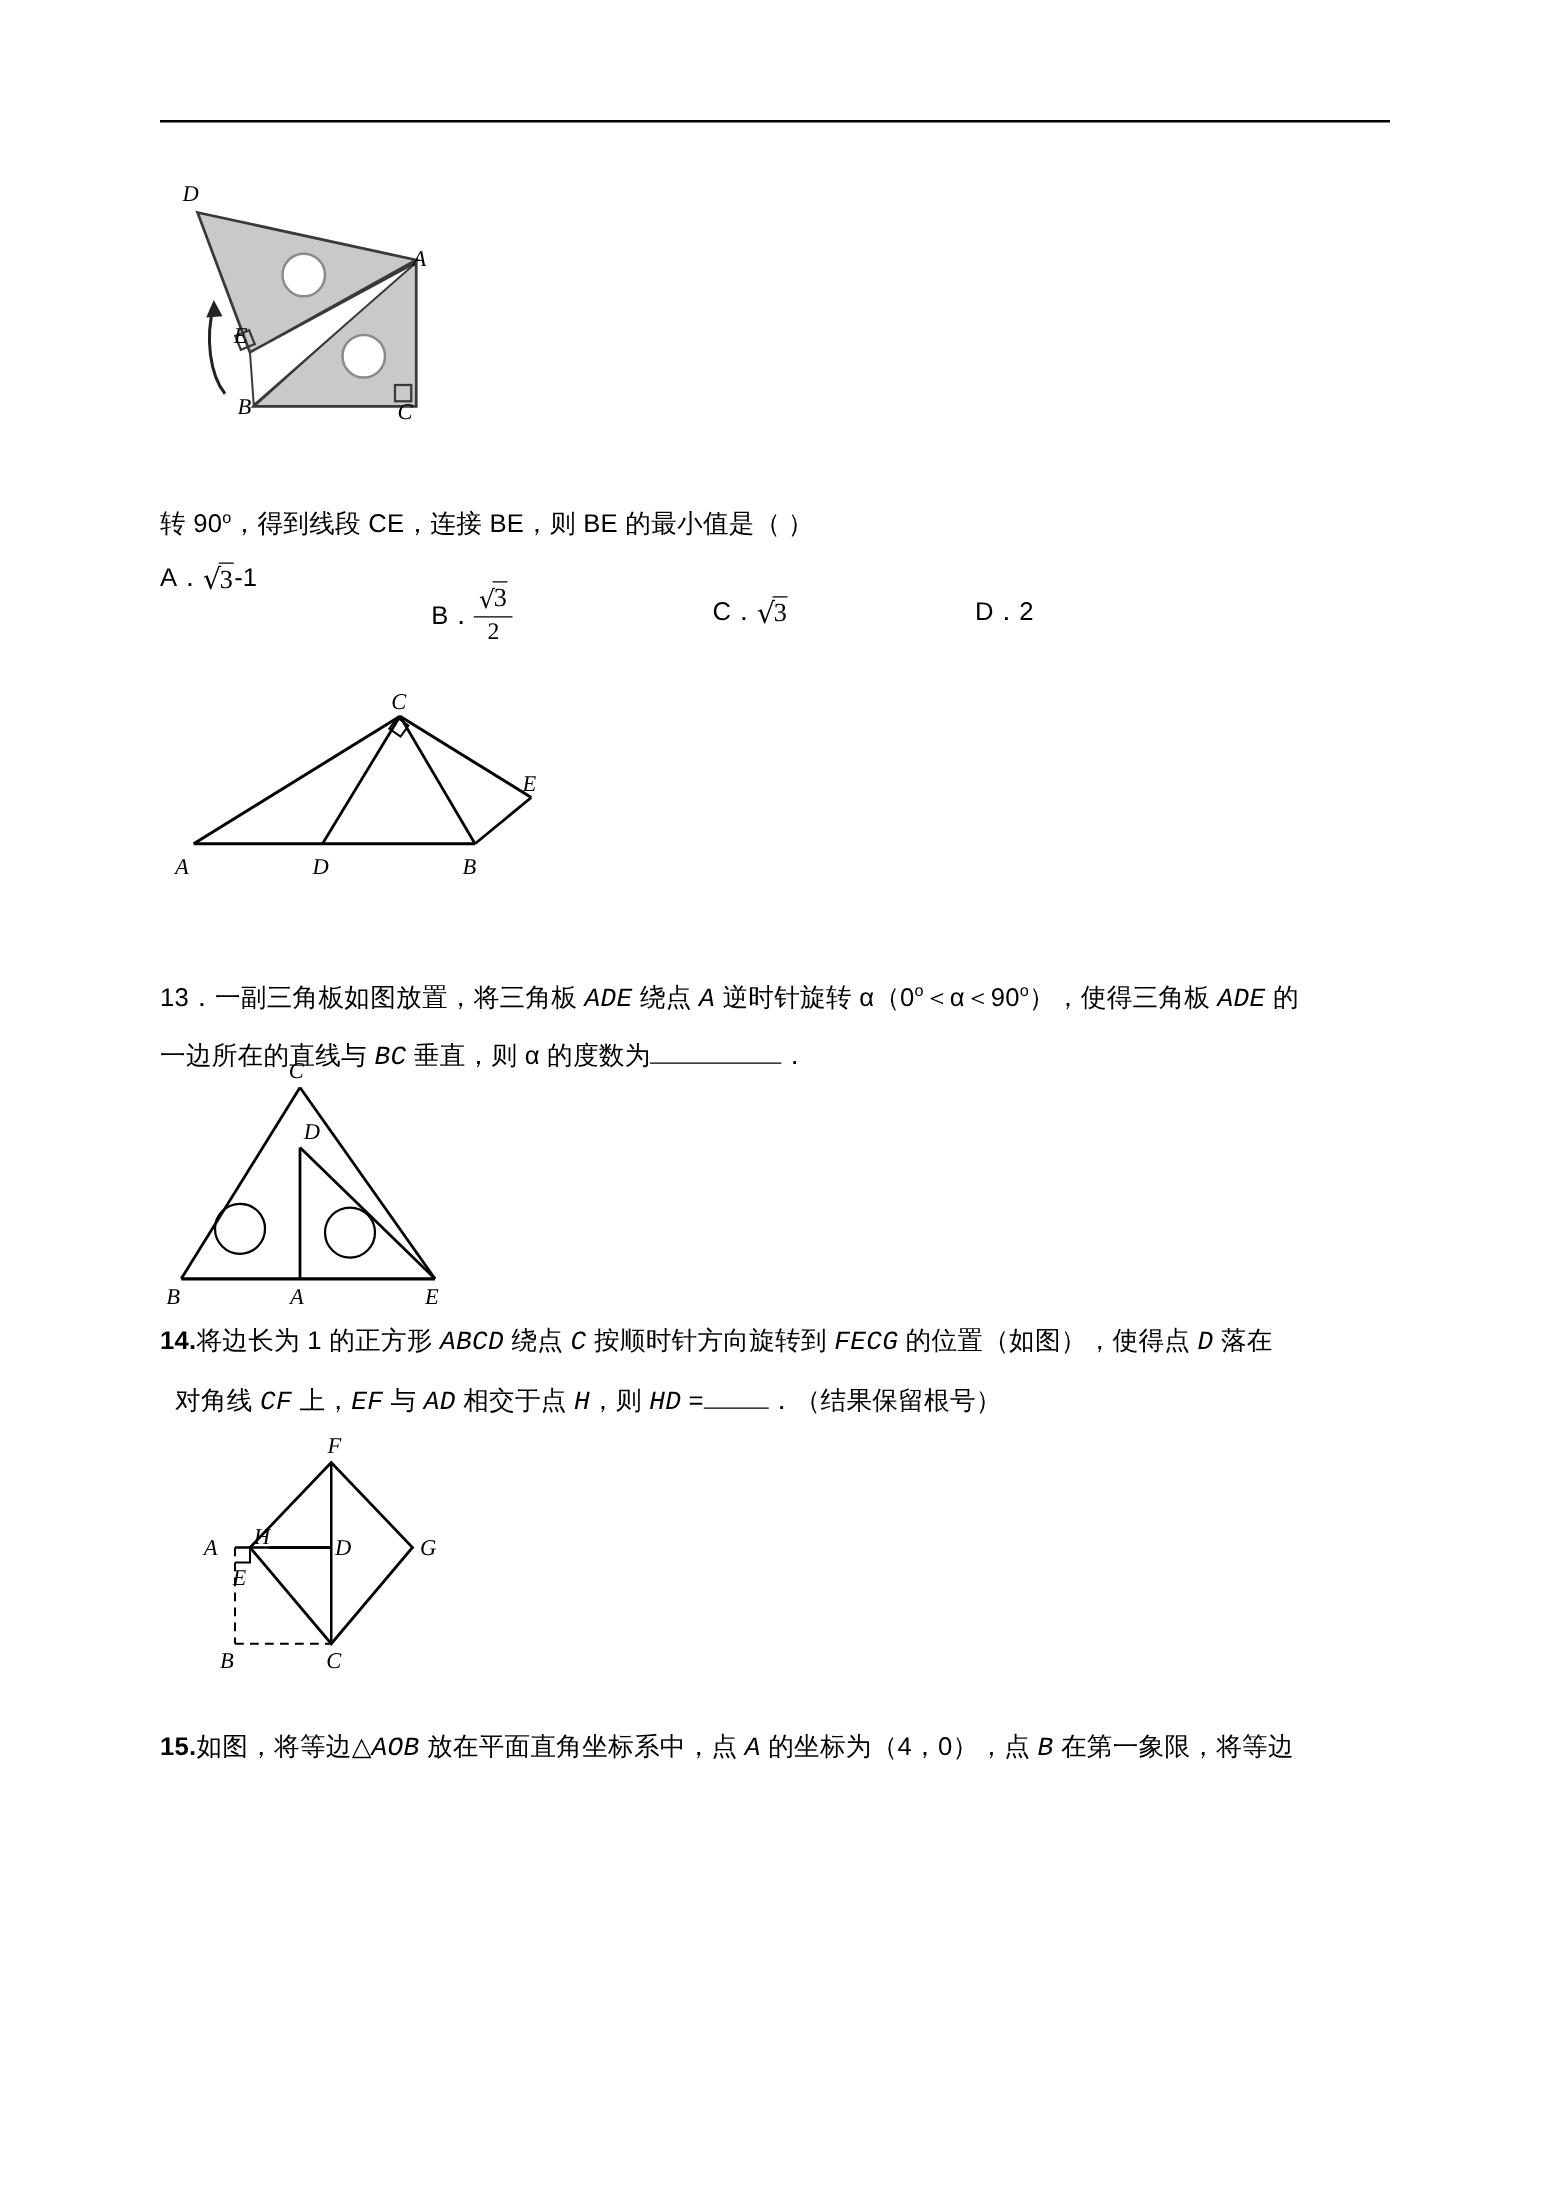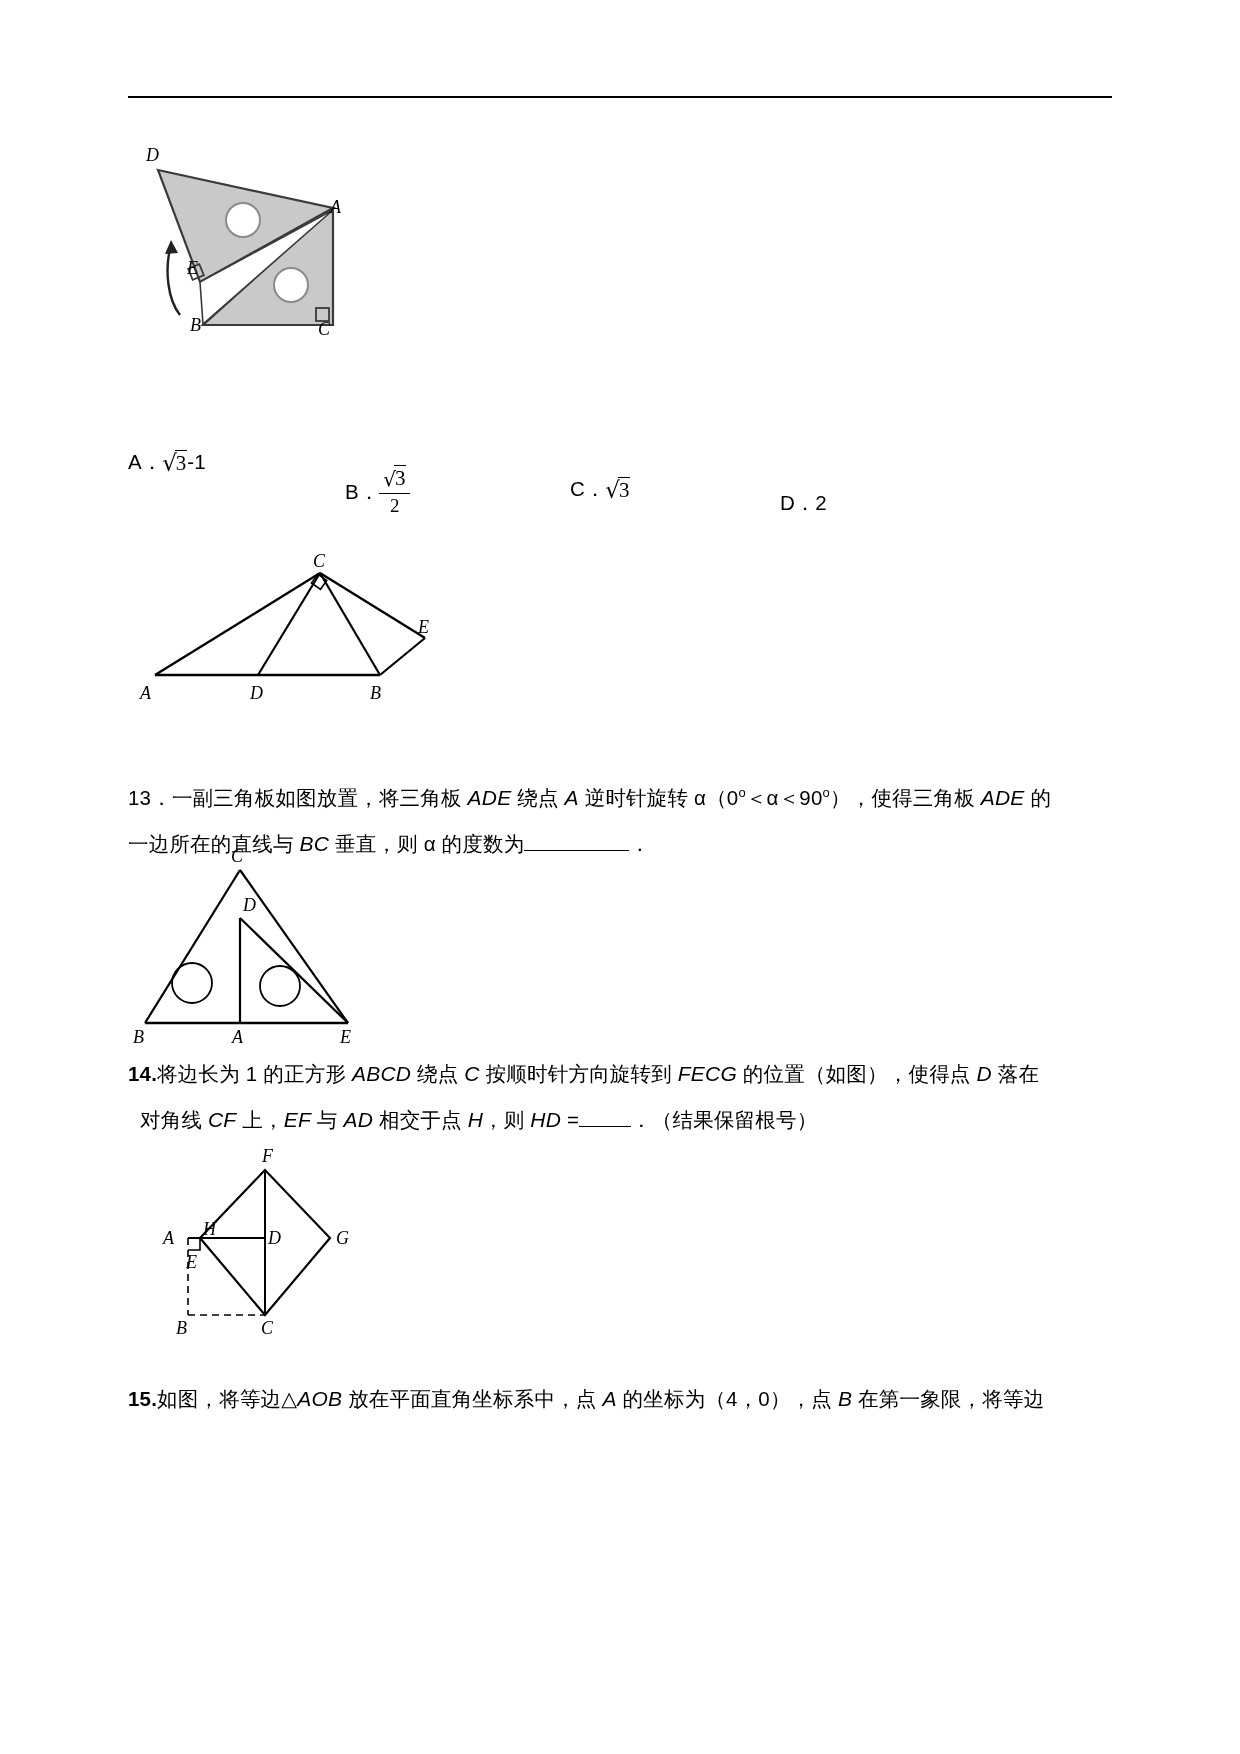--- a/index.html
+++ b/index.html
@@ -35,21 +35,21 @@
   }
   .sect-head {
     position: absolute;
     font-size: 22px;
     font-weight: bold;
     white-space: nowrap;
     letter-spacing: 0.5px;
   }
   .ital {
     font-style: italic;
-    font-family: Liberation Sans, sans-serif;
+    font-family: Liberation Mono, monospace;
     font-size: 21px;
   }
   .serif {
     font-family: "Liberation Serif", "DejaVu Serif", serif;
   }
   .sup {
     font-size: 13px;
     vertical-align: super;
   }
   .fig {
@@ -134,34 +134,37 @@
     <path d="M 52 185 C 40 170 36 140 43 115" fill="none" stroke="#222" stroke-width="2.4"></path>
     <path d="M 43 110 L 37 124 L 50 123 Z" fill="#222"></path>
   </svg>
   <span class="lbl" style="left:146px; top:145px;">D</span>
   <span class="lbl" style="left:330px; top:197px;">A</span>
   <span class="lbl" style="left:187px; top:258px;">E</span>
   <span class="lbl" style="left:190px; top:315px;">B</span>
   <span class="lbl" style="left:318px; top:319px;">C</span>
 
 
+  <div class="txt" style="left:128px; top:407px;">
+    <span>转 90</span><span class="sup">o</span><span>，得到线段 CE，连接 BE，则 BE 的最小值是（        ）</span>
+  </div>
 
   <div class="opt" style="left:128px; top:448px;">
     <span>A．</span><span class="radwrap"><span class="radsym">√</span><span class="radbar serif">3</span></span><span>-1</span>
   </div>
 
   <div class="opt" style="left:345px; top:468px;">
     <span>B．</span><span class="frac"><span class="num"><span class="radwrap"><span class="radsym" style="font-size:20px;">√</span><span class="radbar serif">3</span></span></span><span class="den serif">2</span></span>
   </div>
 
   <div class="opt" style="left:570px; top:475px;">
     <span>C．</span><span class="radwrap"><span class="radsym">√</span><span class="radbar serif">3</span></span>
   </div>
 
-  <div class="opt" style="left:780px; top:489px;text-align:center;">
+  <div class="opt" style="left:780px; top:475px;text-align:center;">
     <span>D．</span><span>2</span>
   </div>
 
   <svg class="fig" style="left:140px; top:560px;" width="320" height="130" viewBox="0 0 320 130">
 
     <line x1="15" y1="115" x2="240" y2="115" stroke="#000" stroke-width="2.4"></line>
 
     <line x1="15" y1="115" x2="180" y2="13" stroke="#000" stroke-width="2.4"></line>
 
     <line x1="180" y1="13" x2="118" y2="115" stroke="#000" stroke-width="2.2"></line>

